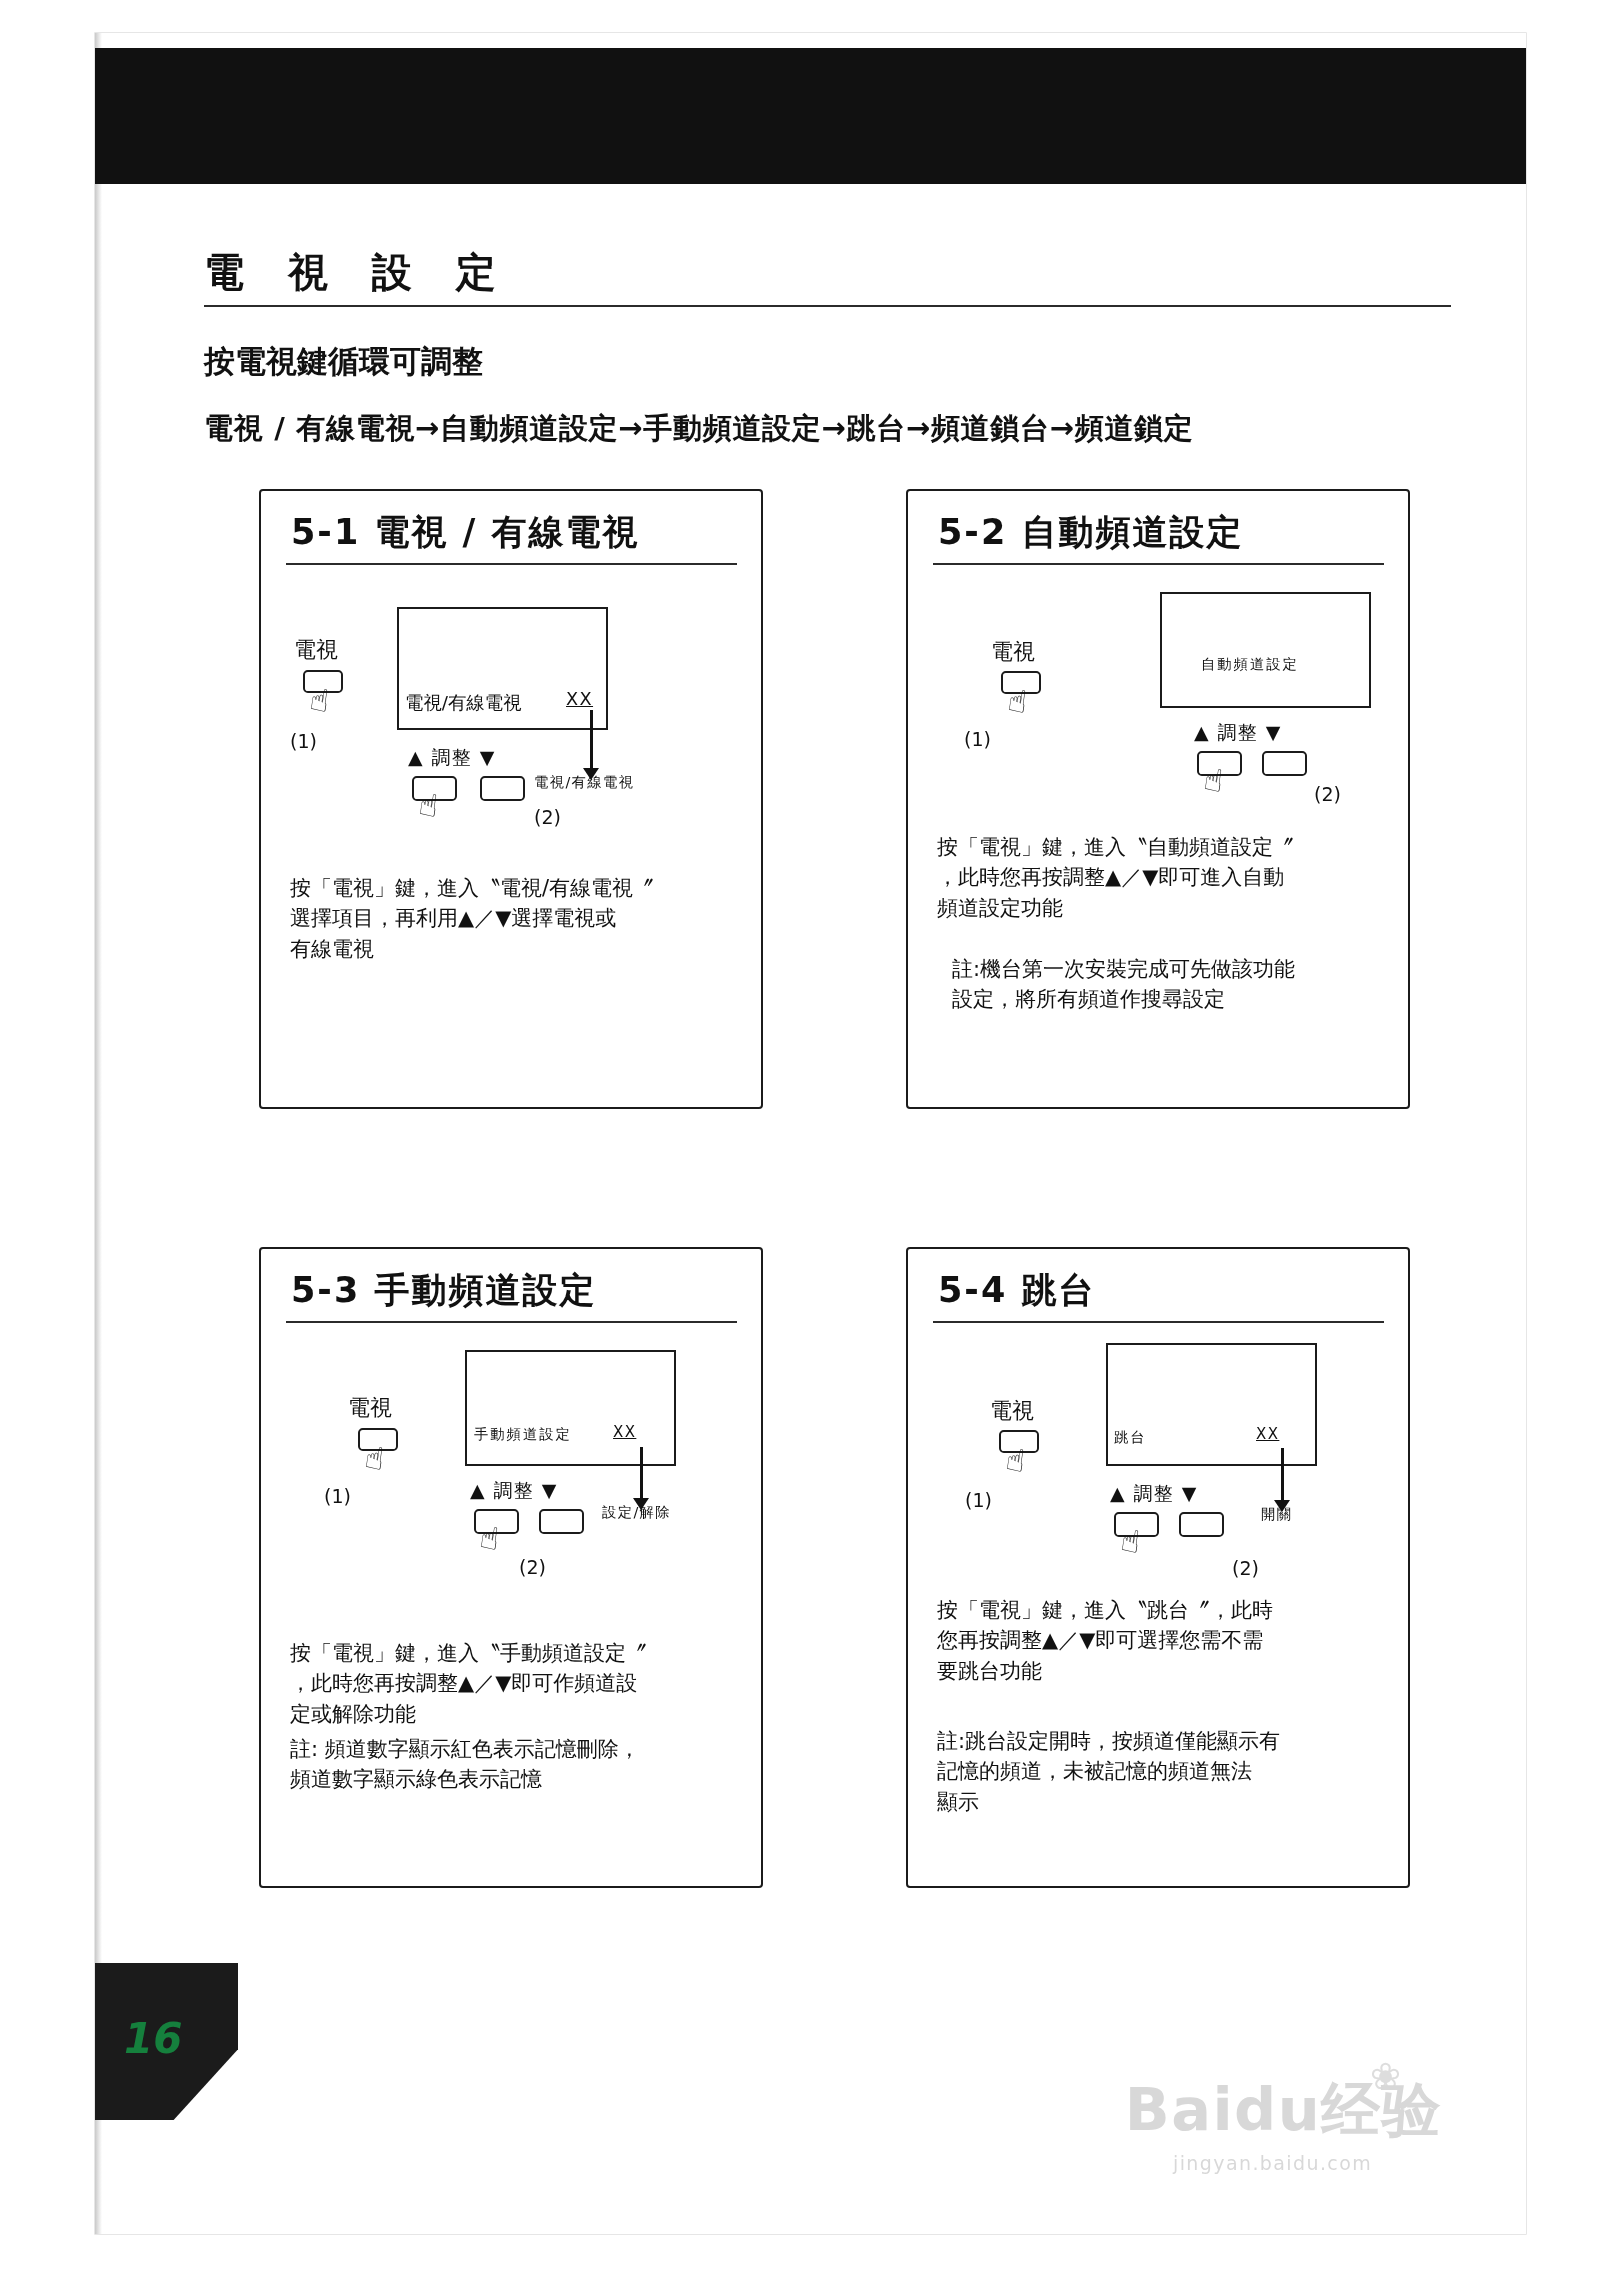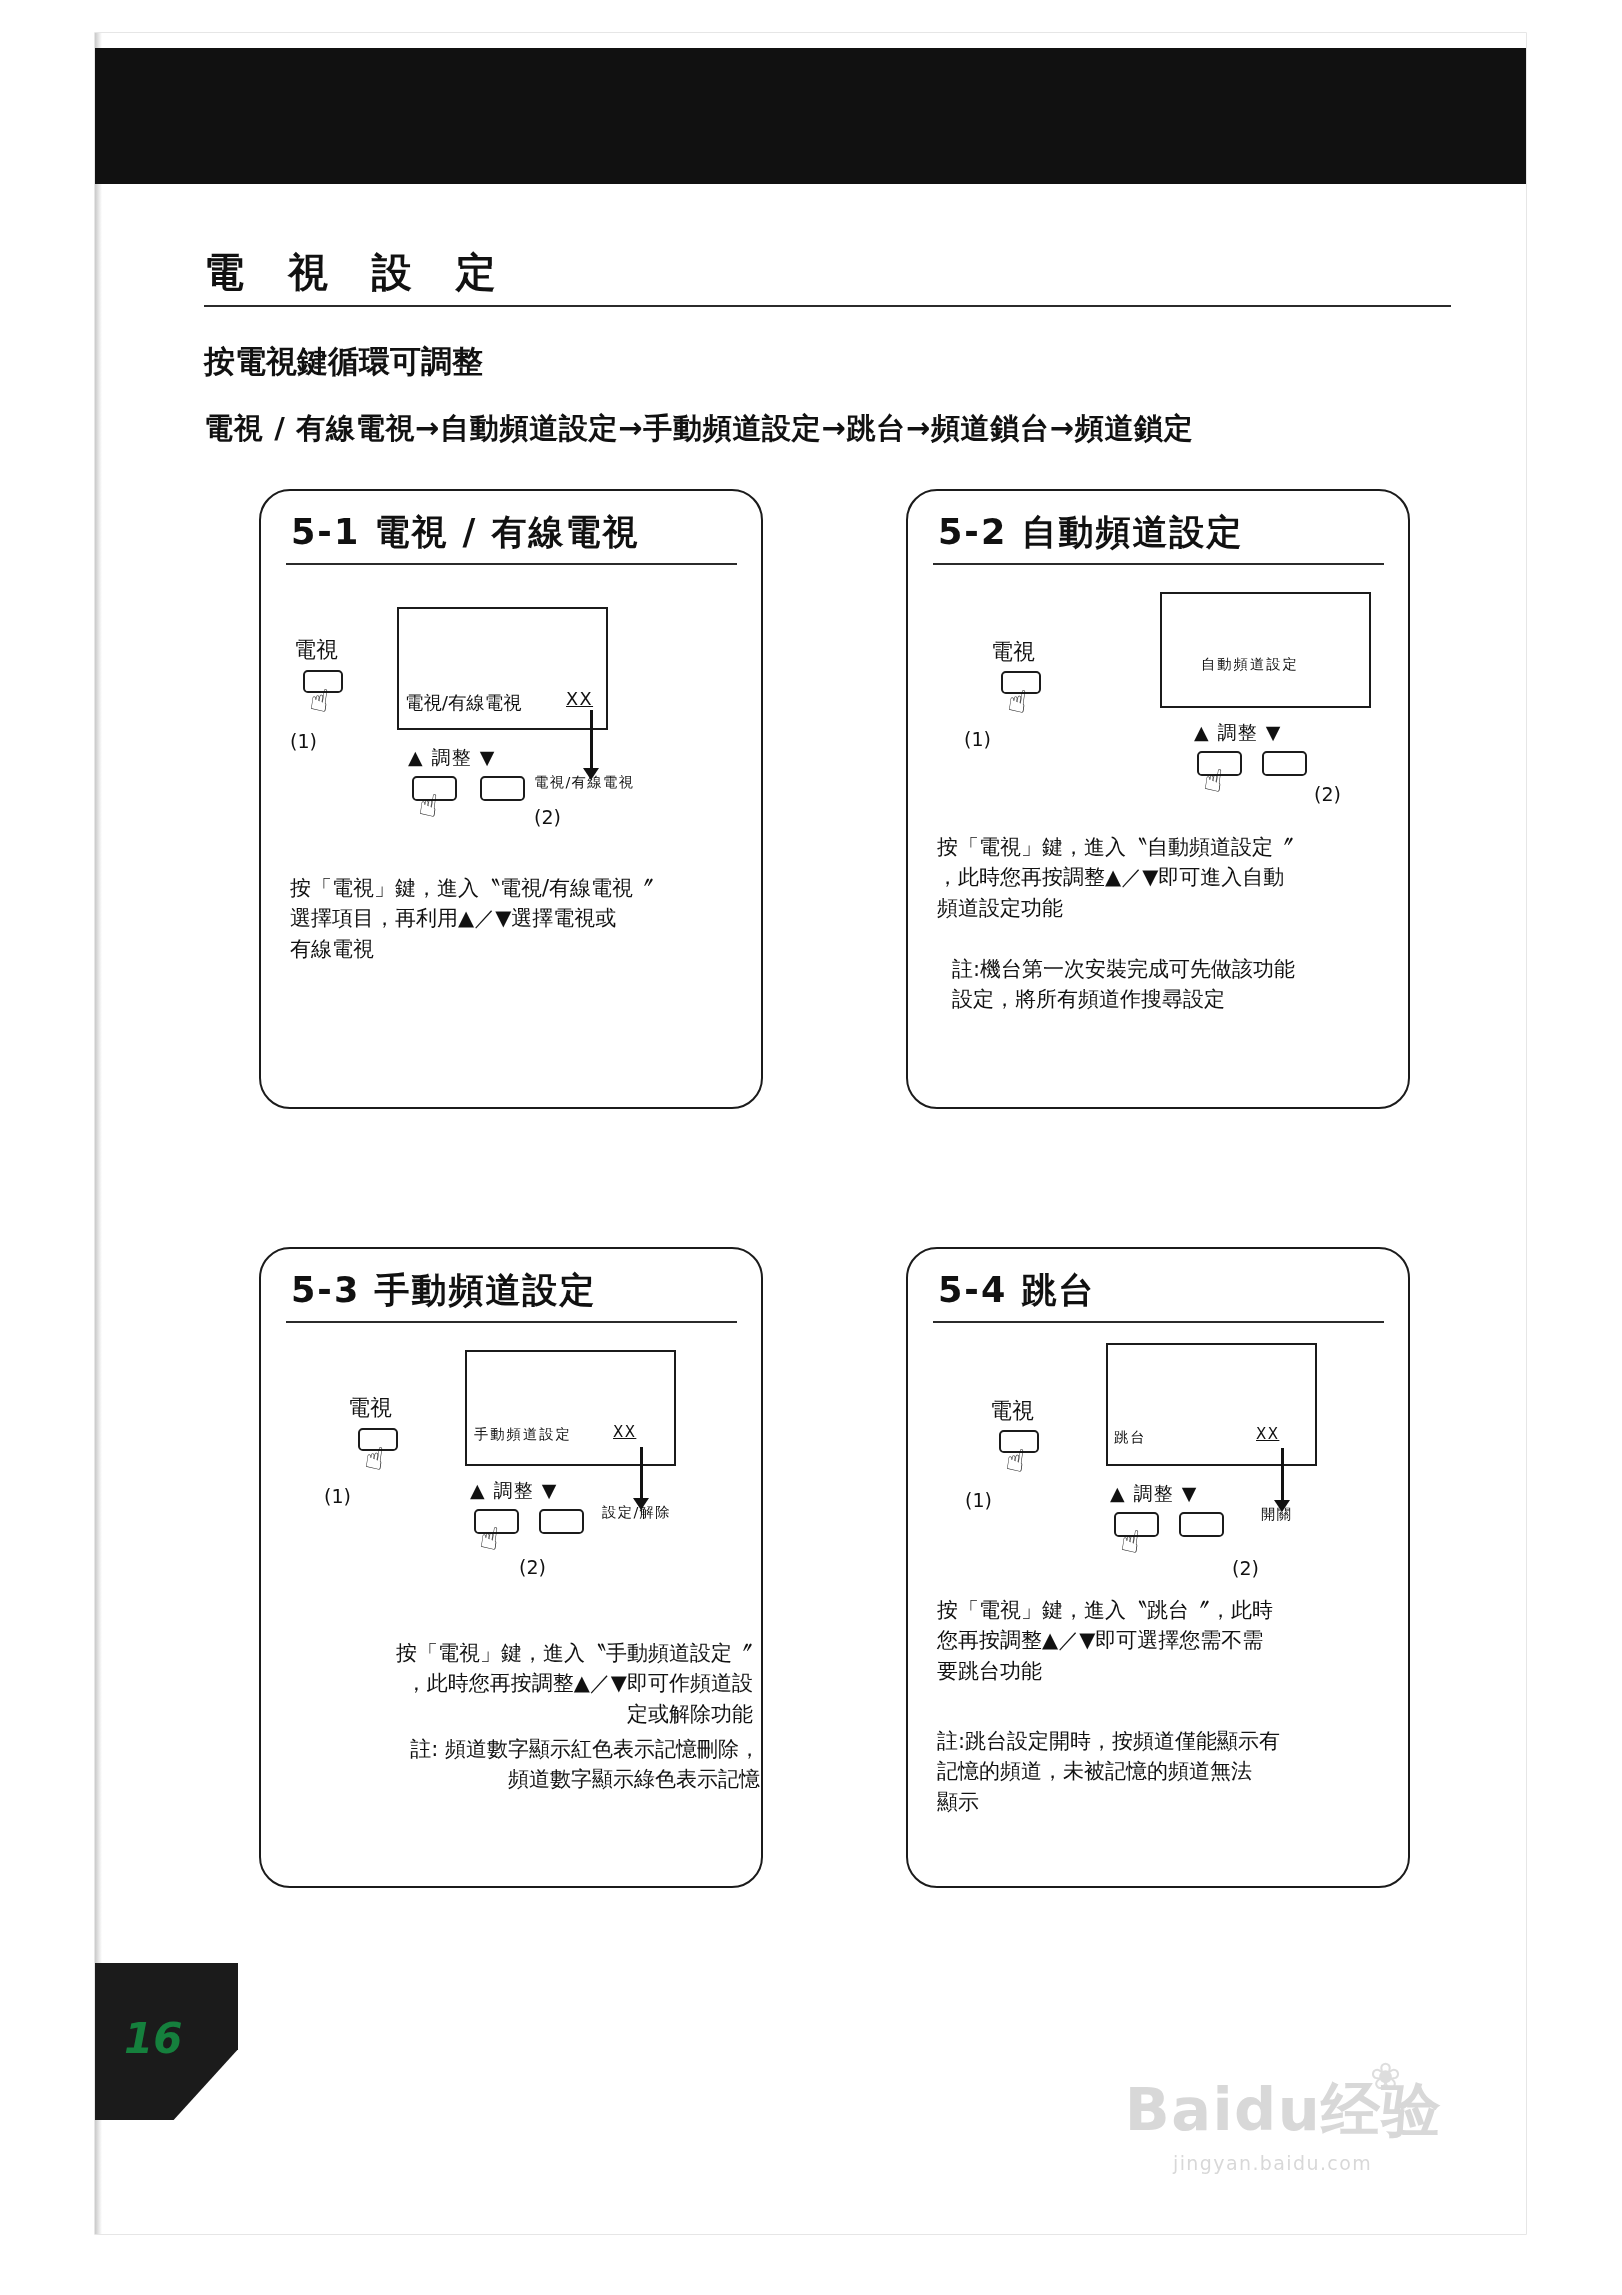--- a/index.html
+++ b/index.html
@@ -77,21 +77,21 @@
     font-size: 29px;
     color: #111;
     font-weight: 600;
     letter-spacing: 0.7px;
   }
 
   
   .card {
     position: absolute;
     border: 2.7px solid #1b1b1b;
-    border-radius: 31px;
+    border-radius: 4px;
     background: #ffffff;
     box-sizing: border-box;
   }
   .card .card-title {
     position: absolute;
     left: 30px;
     top: 17.7px;
     font-size: 35px;
     font-weight: 700;
     color: #111;
@@ -102,21 +102,21 @@
     position: absolute;
     left: 24.5px;
     right: 24.5px;
     top: 72px;
     height: 2px;
     background: #2b2b2b;
   }
 
   #card-51 { left: 259px; top: 489px; width: 504px; height: 620px; }
   #card-52 { left: 906px; top: 489px; width: 504px; height: 620px; }
-  #card-53 { left: 259px; top: 1247px; width: 504px; height: 641px; text-align: right; }
+  #card-53 { left: 259px; top: 1247px; width: 504px; height: 641px; }
   #card-54 { left: 906px; top: 1247px; width: 504px; height: 641px; }
 
   
   .tv-screen {
     position: absolute;
     border: 2px solid #1b1b1b;
     background: #ffffff;
     box-sizing: border-box;
   }
   .tv-label {

